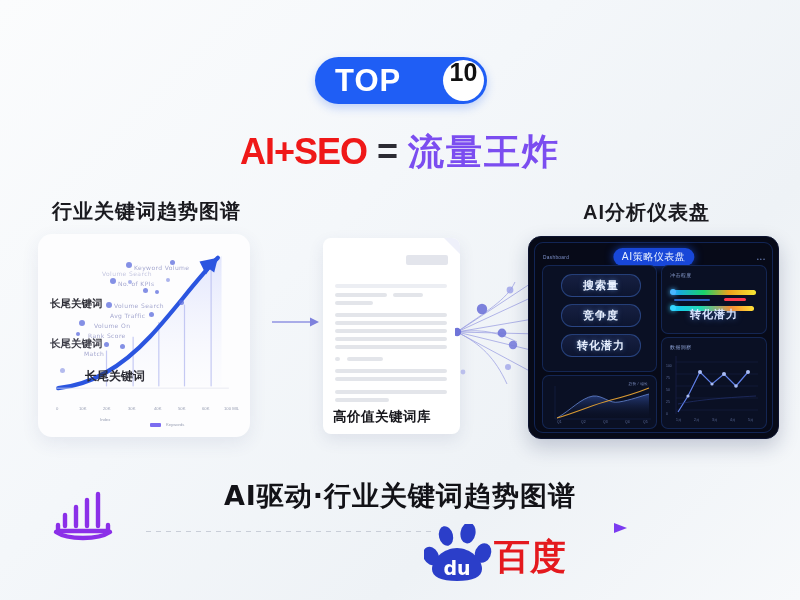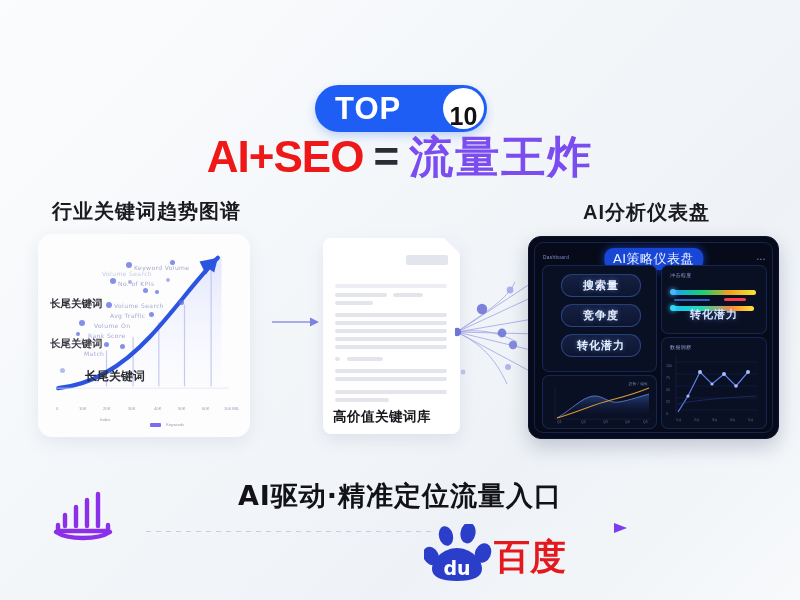--- a/index.html
+++ b/index.html
@@ -10,36 +10,35 @@
     position:relative;
   }
   .stage{position:absolute;inset:0;}
 
   
   .top-badge{
     position:absolute;left:315px;top:57px;width:172px;height:47px;
     background:#1f5ef5;border-radius:24px;
     display:flex;align-items:center;justify-content:flex-start;
     box-shadow:0 4px 10px rgba(31,94,245,.25);
-    margin-top:28px;
   }
   .top-badge .word{
     color:#ffffff;font-size:31px;font-weight:bold;letter-spacing:1px;
     margin-left:20px;line-height:1;
   }
   .top-badge .numwrap{
     position:absolute;right:3px;top:3px;width:41px;height:41px;border-radius:50%;
-    background:#ffffff;display:flex;align-items:flex-end;justify-content:center;
+    background:#ffffff;display:flex;align-items:flex-start;justify-content:center;
   }
   .top-badge .num{color:#111;font-size:25px;font-weight:bold;line-height:1;}
 
   
   .headline{
     position:absolute;left:0;right:0;top:128px;text-align:center;
-    font-size:44px;font-weight:bold;white-space:nowrap;
+    font-size:36px;font-weight:bold;white-space:nowrap;
   }
   .headline .red{color:#ef1818;letter-spacing:-1px;}
   .headline .eq{color:#2b2b33;margin:0 10px;}
   .headline .purple{color:#7b4df0;letter-spacing:2px;}
 
   
   .cap{position:absolute;font-size:20px;font-weight:bold;color:#1a1a1f;white-space:nowrap;}
   .cap-left{left:52px;top:198px;letter-spacing:1px;}
   .cap-right{left:583px;top:199px;letter-spacing:1px;}
 
@@ -97,21 +96,21 @@
     position:absolute;left:528px;top:236px;width:249px;height:201px;
     background:#070a18;border-radius:13px;
     box-shadow:0 8px 20px rgba(25,35,80,.22);
     overflow:hidden;
     border:1px solid #0d1330;
   }
   .dash-inner{position:absolute;inset:5px;border:1px solid rgba(40,90,200,.35);border-radius:9px;}
   .dash-badge{
     position:absolute;left:50%;transform:translateX(-50%);top:11px;
     background:#1847d8;border-radius:9px;padding:2px 9px;
-    font-size:13px;color:#eaf1ff;white-space:nowrap;letter-spacing:.5px;
+    font-size:10px;color:#eaf1ff;white-space:nowrap;letter-spacing:.5px;
     filter:blur(.35px);box-shadow:0 0 8px rgba(30,90,255,.6);
     font-family:"DejaVu Sans",sans-serif;
   }
   .dash-brand{position:absolute;left:14px;top:18px;font-size:4.8px;color:#7d90c8;filter:blur(.3px);letter-spacing:.3px;}
   .dash-dots{position:absolute;right:12px;top:19px;font-size:6px;color:#5d6fa0;letter-spacing:1px;}
   .panel{
     position:absolute;background:#0a1024;border:1px solid rgba(46,96,205,.28);border-radius:7px;
   }
   .p-left{left:13px;top:28px;width:113px;height:105px;}
   .p-lbot{left:13px;top:138px;width:113px;height:52px;}
@@ -378,21 +377,21 @@
       <span class="axlab" style="left:4px;top:62px;">25</span>
       <span class="axlab" style="left:4px;top:74px;">0</span>
       <span class="axlab" style="left:14px;top:80px;">1月</span>
       <span class="axlab" style="left:32px;top:80px;">2月</span>
       <span class="axlab" style="left:50px;top:80px;">3月</span>
       <span class="axlab" style="left:68px;top:80px;">4月</span>
       <span class="axlab" style="left:86px;top:80px;">5月</span>
     </div>
   </div>
 
-  <div class="bottom-title">AI驱动·精准定位流量入口</div>
+  <div class="bottom-title">AI驱动·行业关键词趋势图谱</div>
 
   <svg class="bar-icon" viewBox="0 0 70 62">
     <g fill="none" stroke="#8b2fe8" stroke-width="4.4" stroke-linecap="round" stroke-linejoin="round">
       <path d="M17,31 L17,42"></path>
       <path d="M28,23 L28,42"></path>
       <path d="M39,16 L39,42"></path>
       <path d="M50,10 L50,42"></path>
       <path d="M10,41 L10,47 L60,47 L60,41"></path>
       <path d="M8,48 C20,56 50,56 62,48"></path>
     </g>

